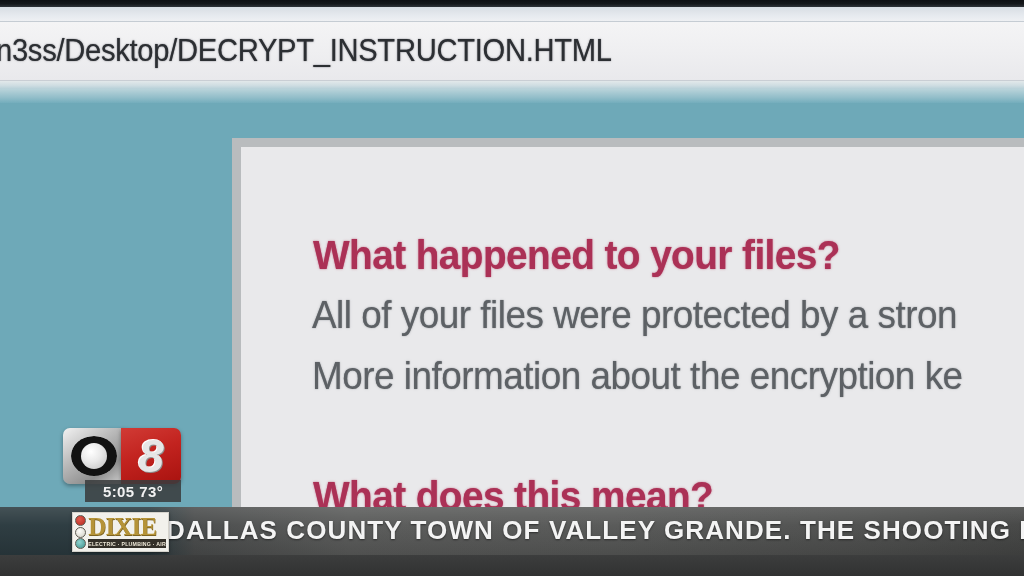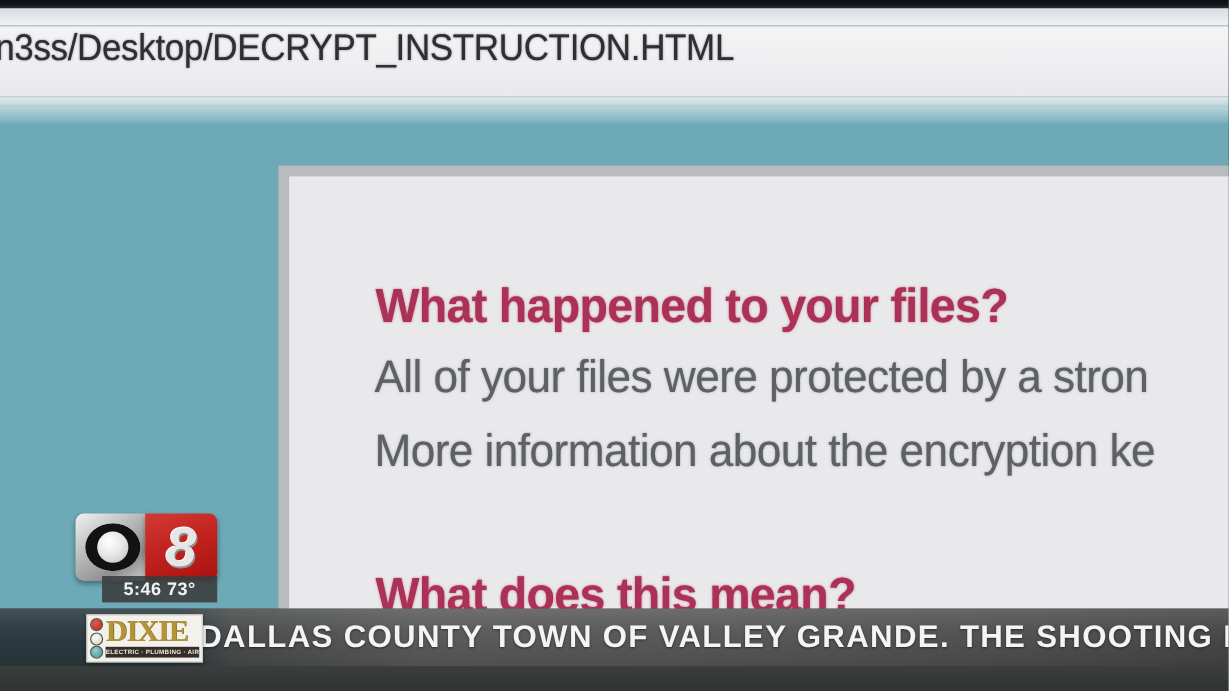--- a/index.html
+++ b/index.html
@@ -23,21 +23,21 @@
   }
   .chrome-toolbar {
     position:absolute; left:0; top:7px; width:1024px; height:15px;
     background:linear-gradient(180deg,#d8dde3 0%,#e6eaef 60%,#eef0f3 100%);
     border-bottom:1px solid #c5ccd3;
   }
   .addressbar {
     position:absolute; left:0; top:22px; width:1024px; height:59px;
     background:linear-gradient(180deg,#f4f4f5 0%,#efeff1 50%,#e9e9ec 100%);
     border-bottom:1px solid #c9ced4;
-    display:flex; align-items:flex-start;
+    display:flex; align-items:center;
   }
   .addressbar-text {
     font-family:"Liberation Sans", sans-serif;
     font-size:31px;
     letter-spacing:-0.3px;
     color:#2c2f33;
     white-space:nowrap;
     margin-left:-4px;
     transform:scaleX(0.94);
     transform-origin:left center;
@@ -269,21 +269,21 @@
   <div class="cbs-bug">
     <div class="cbs-eye-wrap">
       <div class="cbs-eye-outer">
         <div class="cbs-eye-inner"></div>
       </div>
     </div>
     <div class="cbs-eight-wrap">
       <span class="cbs-eight">8</span>
     </div>
     <div class="cbs-timebar">
-      <span>5:46 73°</span>
+      <span>5:05 73°</span>
     </div>
   </div>
 
   <div class="ticker">
     <div class="ticker-sheen"></div>
     <div class="ticker-text">DALLAS COUNTY TOWN OF VALLEY GRANDE. THE SHOOTING HAPPENE</div>
   </div>
   <div class="ticker-bottom"></div>
 
   <div class="dixie">

